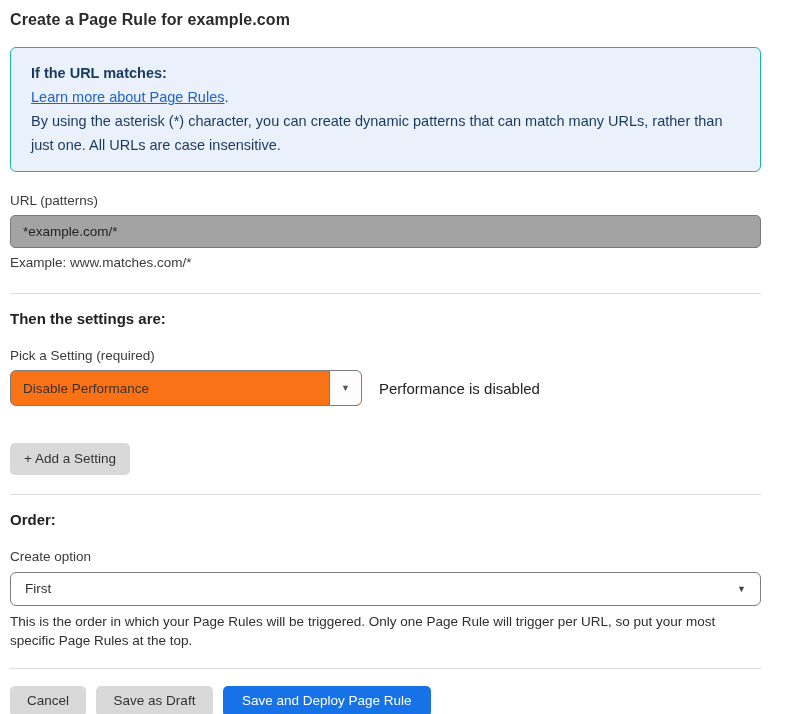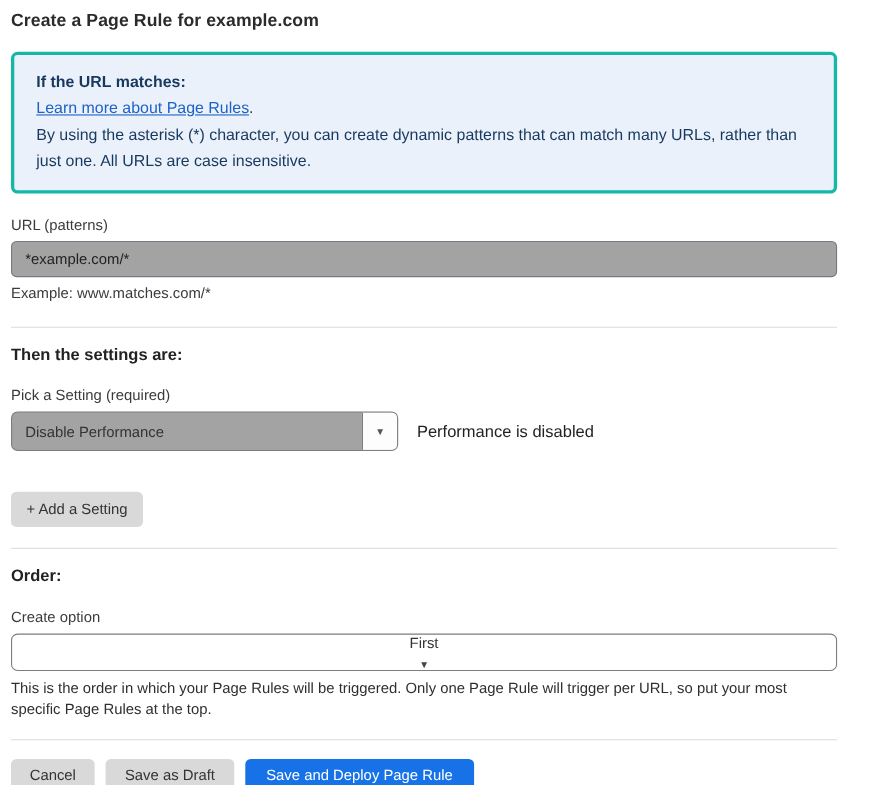--- a/index.html
+++ b/index.html
@@ -16,21 +16,21 @@
     margin-top: 11px;
     font-size: 16px;
     font-weight: bold;
     color: #2b2b2b;
     letter-spacing: 0.1px;
   }
 
   .info-box {
     margin-top: 18px;
     background: #eaf1fb;
-    border: 3px solid #14b8a6;
+    border: 1px solid #14b8a6;
     border-radius: 6px;
     padding: 13px 20px 14px 20px;
     font-size: 14.5px;
     line-height: 24px;
     color: #17395f;
   }
   .info-box .info-heading { font-weight: bold; }
   .info-box a {
     color: #1e62c4;
     text-decoration: underline;
@@ -86,21 +86,21 @@
     align-items: center;
   }
   .setting-picker {
     width: 352px;
     height: 36px;
     border: 1px solid #7d7d7d;
     border-radius: 6px;
     display: flex;
     align-items: stretch;
     overflow: hidden;
-    background: #a3a3a3;
+    background: #f97316;
     cursor: pointer;
   }
   .setting-picker .picker-value {
     flex: 1;
     display: flex;
     align-items: center;
     padding-left: 12px;
     font-size: 13.5px;
     color: #333333;
   }
@@ -145,21 +145,20 @@
     border: 1px solid #7d7d7d;
     border-radius: 6px;
     background: #ffffff;
     display: flex;
     align-items: center;
     justify-content: space-between;
     padding: 0 14px;
     font-size: 13.5px;
     color: #333333;
     cursor: pointer;
-    flex-direction: column;
   }
   .order-select .select-arrow {
     font-size: 9px;
     color: #444444;
   }
 
   .order-helper {
     margin-top: 6px;
     font-size: 13.5px;
     line-height: 19px;

